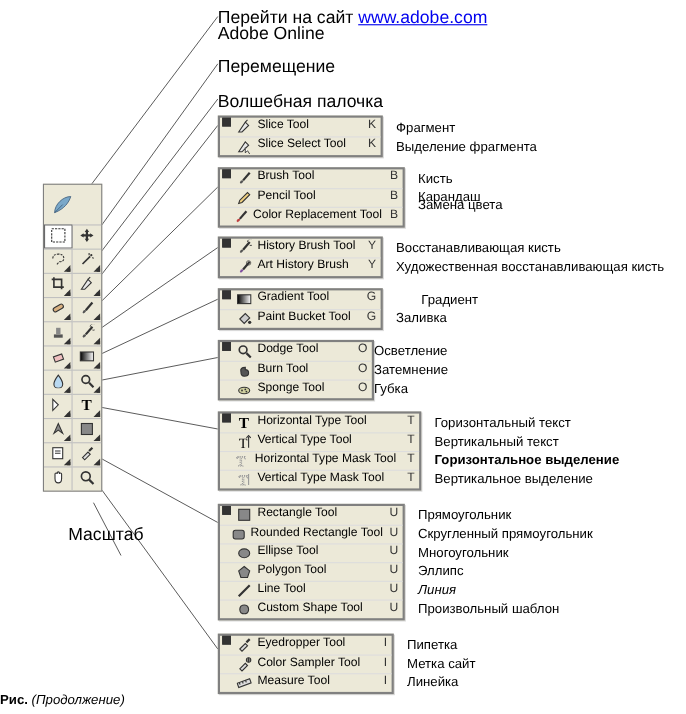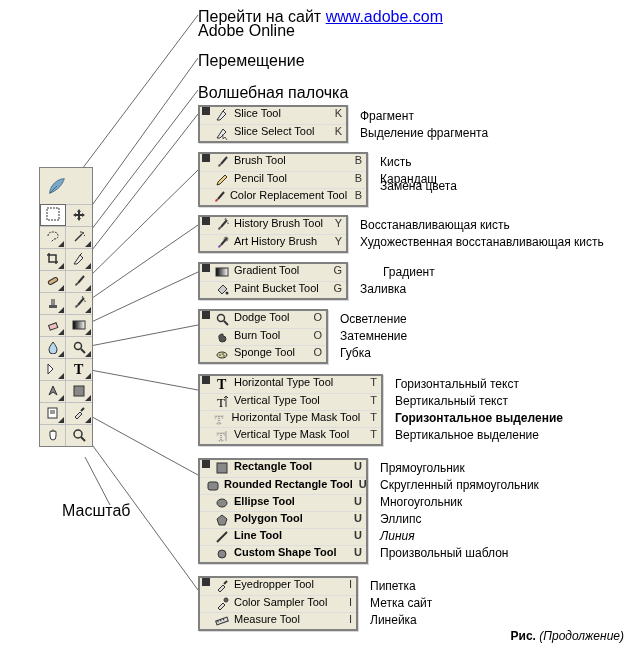--- a/index.html
+++ b/index.html
@@ -85,21 +85,21 @@
     background: #fff;
   }
   .flyrow.active .marker { background:#333; border-color:#333;}
   .flyrow .mspace { width:8px; height:8px; }
   .flyrow .ico { width: 16px; height: 16px; display:flex; align-items:center; justify-content:center;}
   .flyrow .name { flex: 1; font-size: 11px; padding-right:2px; white-space:nowrap;}
   .flyrow .key { width: 12px; text-align: right; font-size: 11px; color:#333;}
 
   .russ { position:absolute; font-size:12px; white-space:nowrap; }
 
-  .caption { position:absolute; left:0; right:0; bottom:6px; text-align:right; font-size:12px;}
+  .caption { position:absolute; left:0; right:0; bottom:6px; text-align:left; font-size:12px;}
   .caption .b { font-weight:bold; }
   .caption .i { font-style: italic; }
 </style>
 </head>
 <body>
 <div class="stage">
 
 <svg class="lines">
   <g stroke="#444" stroke-width="0.8" fill="none">
 
@@ -128,21 +128,21 @@
     <line x1="85" y1="457" x2="110" y2="505"></line>
   </g>
 </svg>
 
 <div class="label" style="left:198px; top:8px;">
   <span>Перейти на сайт </span><a href="#">www.adobe.com</a>
 </div>
 <div class="label" style="left:198px; top:22px;">Adobe Online</div>
 <div class="label" style="left:198px; top:52px;text-align:right;">Перемещение</div>
 <div class="label" style="left:198px; top:84px;">Волшебная палочка</div>
-<div class="label" style="left:62px; top:502px;">Масштаб</div>
+<div class="label" style="left:62px; top:478px;">Масштаб</div>
 
 <div class="toolbox">
   <div class="tb-header">
     <span class="feather">
       <svg viewBox="0 0 24 24">
             <path d="M4 20 C 4 12 12 4 20 4 C 18 10 14 16 4 20 Z" fill="#7aa8c9" stroke="#3a5a78" stroke-width="0.8"></path>
             <line x1="4" y1="20" x2="12" y2="12" stroke="#3a5a78" stroke-width="0.8"></line>
           </svg>
     </span>
   </div>
@@ -416,21 +416,21 @@
               <circle cx="12" cy="10" r="1.5" fill="#333"></circle>
             </svg>
           </span>
           <span class="name">Paint Bucket Tool</span>
           <span class="key">G</span>
         </div>
       </div>
       <div class="russ" style="left: 340px; top: 312px;">Осветление</div>
       <div class="russ" style="left: 340px; top: 329px;">Затемнение</div>
       <div class="russ" style="left: 340px; top: 346px;">Губка</div>
-      <div class="flyout" style="left: 198px; top: 309px; width: 130px;">
+      <div class="flyout" style="left: 198px; top: 309px; width: 142px;">
         <div class="flyrow active">
           <span class="marker"></span>
           <span class="ico">
             <svg width="14" height="14">
               <circle cx="6" cy="6" r="3.5" fill="none" stroke="#333" stroke-width="1.5"></circle>
               <line x1="9" y1="9" x2="13" y2="13" stroke="#333" stroke-width="2"></line>
             </svg>
           </span>
           <span class="name">Dodge Tool</span>
           <span class="key">O</span>
@@ -507,21 +507,21 @@
           <span class="name">Vertical Type Mask Tool</span>
           <span class="key">T</span>
         </div>
       </div>
       <div class="russ" style="left: 380px; top: 461px;">Прямоугольник</div>
       <div class="russ" style="left: 380px; top: 478px;">Скругленный прямоугольник</div>
       <div class="russ" style="left: 380px; top: 495px;">Многоугольник</div>
       <div class="russ" style="left: 380px; top: 512px;">Эллипс</div>
       <div class="russ" style="left: 380px; top: 529px; font-style: italic;">Линия</div>
       <div class="russ" style="left: 380px; top: 546px;">Произвольный шаблон</div>
-      <div class="flyout" style="left: 198px; top: 458px; width: 170px; font-weight: bold;">
+      <div class="flyout" style="left: 198px; top: 458px; width: 170px;">
         <div class="flyrow active">
           <span class="marker"></span>
           <span class="ico">
             <svg width="14" height="14">
               <rect x="2" y="2" width="10" height="10" fill="#888" stroke="#333"></rect>
             </svg>
           </span>
           <span class="name">Rectangle Tool</span>
           <span class="key">U</span>
         </div>

